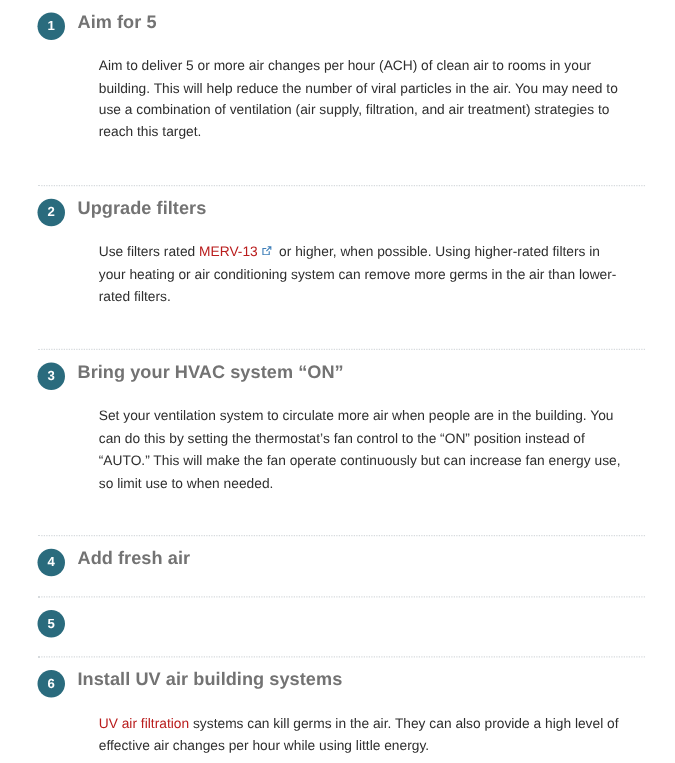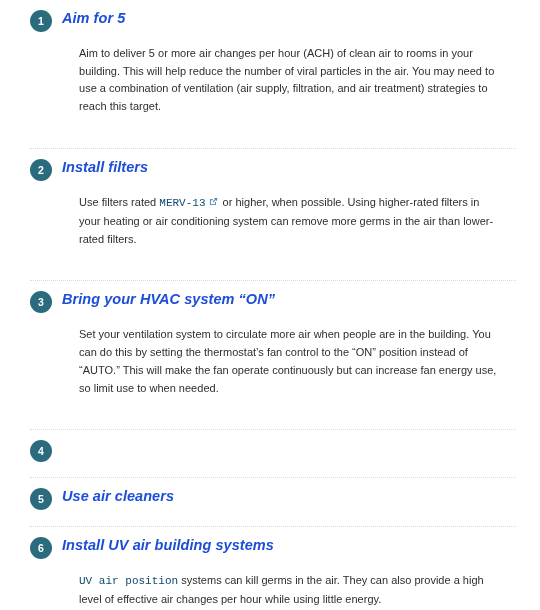--- a/index.html
+++ b/index.html
@@ -49,46 +49,44 @@
 
   .step-body {
     flex: 1 1 auto;
     padding-left: 10px;
     min-width: 0;
   }
 
   .step-title {
     font-size: 14.5px;
     font-weight: 700;
-    color: #1d4ed8;
+    color: #737373;
     line-height: 1.3;
     margin: 0 0 5px 0;
     letter-spacing: 0.05px;
-    font-style: italic;
   }
 
   .step-text {
     font-size: 11px;
     color: #2e2e2e;
     line-height: 1.62;
     margin: 17px;
     letter-spacing: 0.01px;
   }
 
   .divider {
     height: 0;
     border-bottom: 1px dotted #d6dadd;
     margin: 6px 24px 0 30px;
   }
 
   a.link {
-    color: #0c4a6e;
+    color: #b91c1c;
     text-decoration: none;
     cursor: pointer;
-    font-family: Liberation Mono, monospace;
   }
 
   .ext-icon {
     display: inline-block;
     width: 9px;
     height: 9px;
     margin-left: 3px;
     margin-right: 2px;
     vertical-align: -0.5px;
     position: relative;
@@ -106,21 +104,21 @@
           <h3 class="step-title">Aim for 5</h3>
           <p class="step-text">Aim to deliver 5 or more air changes per hour (ACH) of clean air to rooms in your building. This will help reduce the number of viral particles in the air. You may need to use a combination of ventilation (air supply, filtration, and air treatment) strategies to reach this target.</p>
         </div>
       </div>
     </div>
     <div class="divider"></div>
     <div class="step">
       <div class="step-inner">
         <div class="step-badge">2</div>
         <div class="step-body">
-          <h3 class="step-title">Install filters</h3>
+          <h3 class="step-title">Upgrade filters</h3>
           <p class="step-text">Use filters rated <a class="link" href="#">MERV-13</a><span class="ext-icon"><svg viewBox="0 0 12 12" width="9" height="9" aria-hidden="true">
                 <path d="M1.2 3.1h4.2v1.2H2.4v5.5h5.5V6.7h1.2v4.1H1.2z" fill="#3d7eb8"></path>
                 <path d="M6.9 1.2h3.9v3.9H9.6V3.25L5.9 6.95 5.05 6.1 8.75 2.4H6.9z" fill="#3d7eb8"></path>
               </svg></span> or higher, when possible. Using higher-rated filters in your heating or air conditioning system can remove more germs in the air than lower-rated filters.</p>
         </div>
       </div>
     </div>
     <div class="divider"></div>
     <div class="step">
       <div class="step-inner">
@@ -129,35 +127,35 @@
           <h3 class="step-title">Bring your HVAC system “ON”</h3>
           <p class="step-text">Set your ventilation system to circulate more air when people are in the building. You can do this by setting the thermostat’s fan control to the “ON” position instead of “AUTO.” This will make the fan operate continuously but can increase fan energy use, so limit use to when needed.</p>
         </div>
       </div>
     </div>
     <div class="divider"></div>
     <div class="step">
       <div class="step-inner">
         <div class="step-badge">4</div>
         <div class="step-body">
+          <h3 class="step-title">Add fresh air</h3>
         </div>
       </div>
     </div>
     <div class="divider"></div>
     <div class="step">
       <div class="step-inner">
         <div class="step-badge">5</div>
         <div class="step-body">
-          <h3 class="step-title">Use air cleaners</h3>
         </div>
       </div>
     </div>
     <div class="divider"></div>
     <div class="step">
       <div class="step-inner">
         <div class="step-badge">6</div>
         <div class="step-body">
           <h3 class="step-title">Install UV air building systems</h3>
-          <p class="step-text"><a class="link" href="#">UV air position</a> systems can kill germs in the air. They can also provide a high level of effective air changes per hour while using little energy.</p>
+          <p class="step-text"><a class="link" href="#">UV air filtration</a> systems can kill germs in the air. They can also provide a high level of effective air changes per hour while using little energy.</p>
         </div>
       </div>
     </div>
   </div>
 
 </body></html>

